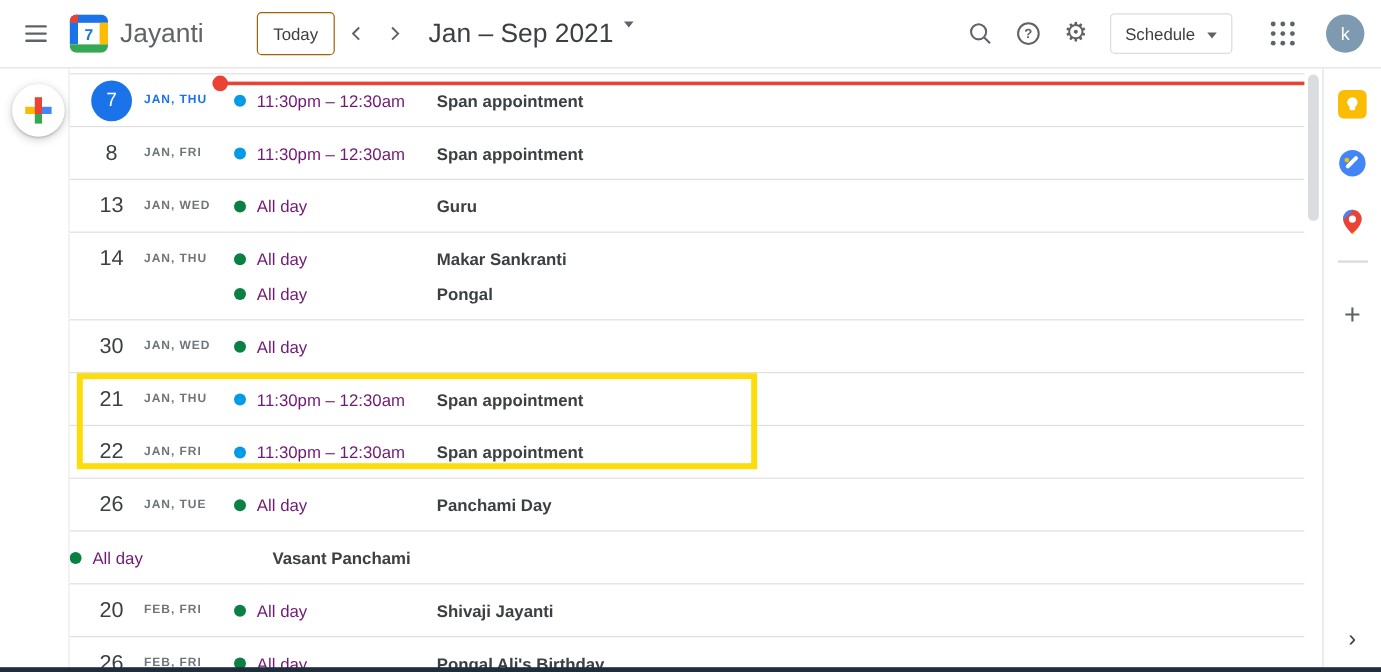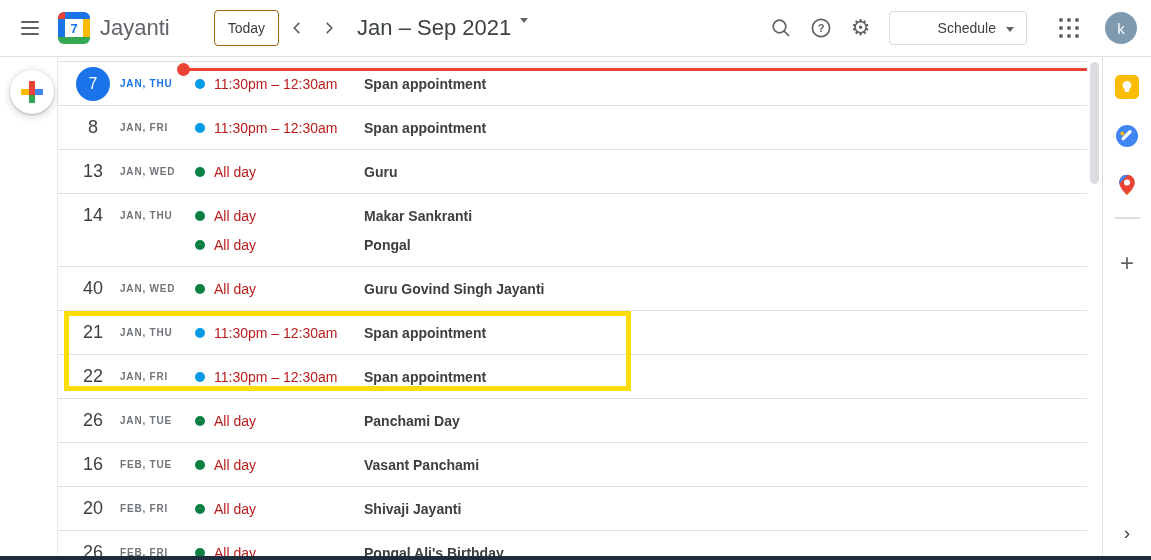--- a/index.html
+++ b/index.html
@@ -22,21 +22,21 @@
   .nav-btn { width:28px; height:28px; margin-left:4px; }
   .nav-btn:first-of-type { margin-left:18px; }
   .range-wrap { margin-left:14px; display:flex; align-items:flex-start; cursor:pointer; }
   .range-title { font-size:22px; color:#3c4043; }
   .caret { width:0; height:0; border-left:4px solid transparent; border-right:4px solid transparent;
     border-top:5px solid #5f6368; margin-left:9px; margin-top:3px; }
   .spacer { flex:1; }
   .gear-glyph { font-size:22px; color:#5f6368; font-family:"DejaVu Sans",sans-serif; line-height:1; }
   .view-btn { margin-left:8px; height:32px; padding:0 12px; display:flex; align-items:center;
     background:#fff; border:1px solid #dadce0; border-radius:4px; cursor:pointer; font-family:inherit; }
-  .view-btn .lbl { font-size:14px; color:#3c4043;margin-left:36px; }
+  .view-btn .lbl { font-size:14px; color:#3c4043; }
   .view-btn .caret { margin-left:10px; }
   .grid-btn { margin-left:22px; }
   .grid-dots { display:grid; grid-template-columns:repeat(3,4px); grid-template-rows:repeat(3,4px); gap:4px; }
   .grid-dots i { width:4px; height:4px; border-radius:50%; background:#5f6368; }
   .avatar { margin-left:16px; margin-right:14px; width:32px; height:32px; border-radius:50%;
     background:var(--avatar_bg,#7d9ab0); color:#fff; font-size:15px; display:flex; align-items:center;
     justify-content:center; cursor:pointer; }
 
   
   .left-rail { position:absolute; top:57px; left:0; width:57px; bottom:4px; background:#fff;
@@ -50,21 +50,21 @@
   .row { display:flex; align-items:flex-start; border-bottom:1px solid #e0e0e0; cursor:default; }
   .date-cell { width:119px; padding-left:18px; height:43px; display:flex; align-items:center; }
   .day-num { width:34px; height:34px; display:flex; align-items:center; justify-content:center;
     font-size:18px; color:#3c4043; }
   .row.today .day-num { background:var(--accent,#1a73e8); color:#fff; border-radius:50%; font-size:16px; }
   .day-label { margin-left:10px; font-size:10px; letter-spacing:.8px; color:#70757a; font-weight:bold; }
   .row.today .day-label { color:var(--accent,#1a73e8); }
   .events { padding:7px 0; }
   .event-line { height:29px; display:flex; align-items:center; cursor:pointer; }
   .dot { width:10px; height:10px; border-radius:50%; flex:none; }
-  .ev-time { margin-left:9px; width:150px; font-size:14px; color:#b91c1c; }
+  .ev-time { margin-left:9px; width:150px; font-size:14px; color:#701a75; }
   .ev-title { font-size:14px; color:#3c4043; font-weight:bold; }
 
   .now-line { position:absolute; top:6px; left:125px; right:0; height:3px;
     background:var(--now,#ea4335); z-index:3; }
   .now-line::before { content:""; position:absolute; left:-6px; top:-5px; width:13px; height:13px;
     border-radius:50%; background:var(--now,#ea4335); }
 
   .highlight-box { position:absolute; left:6px; width:557px; border:5px solid var(--highlight,#fadd0a);
     z-index:4; pointer-events:none; }
 
@@ -239,28 +239,27 @@
   </div>
         <div class="event-line">
     <span class="dot" style="background: rgb(11, 128, 67);"></span>
     <span class="ev-time">All day</span>
     <span class="ev-title">Pongal</span>
   </div>
       </div>
   </div>
     <div class="row">
     <div class="date-cell">
-      <span class="day-num">40</span>
+      <span class="day-num">30</span>
       <span class="day-label">JAN, WED</span>
     </div>
     <div class="events">
         <div class="event-line">
     <span class="dot" style="background: rgb(11, 128, 67);"></span>
     <span class="ev-time">All day</span>
-    <span class="ev-title">Guru Govind Singh Jayanti</span>
   </div>
       </div>
   </div>
     <div class="row">
     <div class="date-cell">
       <span class="day-num">21</span>
       <span class="day-label">JAN, THU</span>
     </div>
     <div class="events">
         <div class="event-line">
@@ -290,24 +289,20 @@
     </div>
     <div class="events">
         <div class="event-line">
     <span class="dot" style="background: rgb(11, 128, 67);"></span>
     <span class="ev-time">All day</span>
     <span class="ev-title">Panchami Day</span>
   </div>
       </div>
   </div>
     <div class="row">
-    <div class="date-cell">
-      <span class="day-num">16</span>
-      <span class="day-label">FEB, TUE</span>
-    </div>
     <div class="events">
         <div class="event-line">
     <span class="dot" style="background: rgb(11, 128, 67);"></span>
     <span class="ev-time">All day</span>
     <span class="ev-title">Vasant Panchami</span>
   </div>
       </div>
   </div>
     <div class="row">
     <div class="date-cell">

